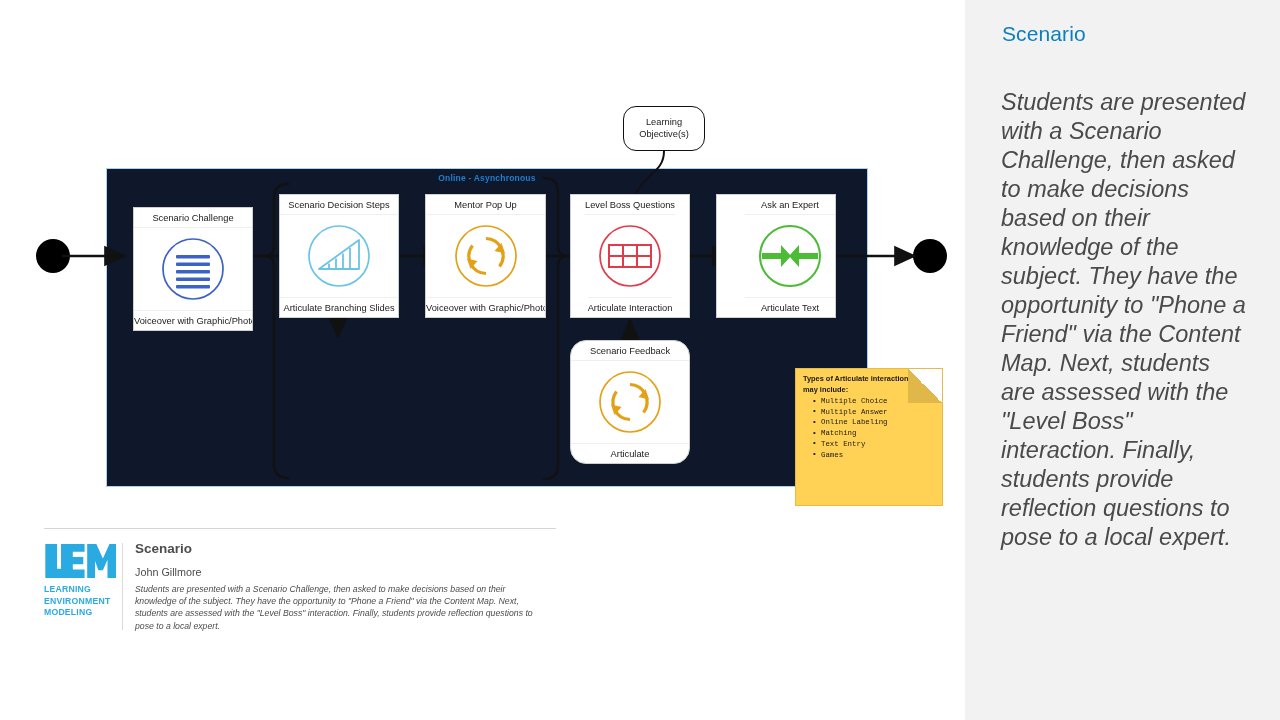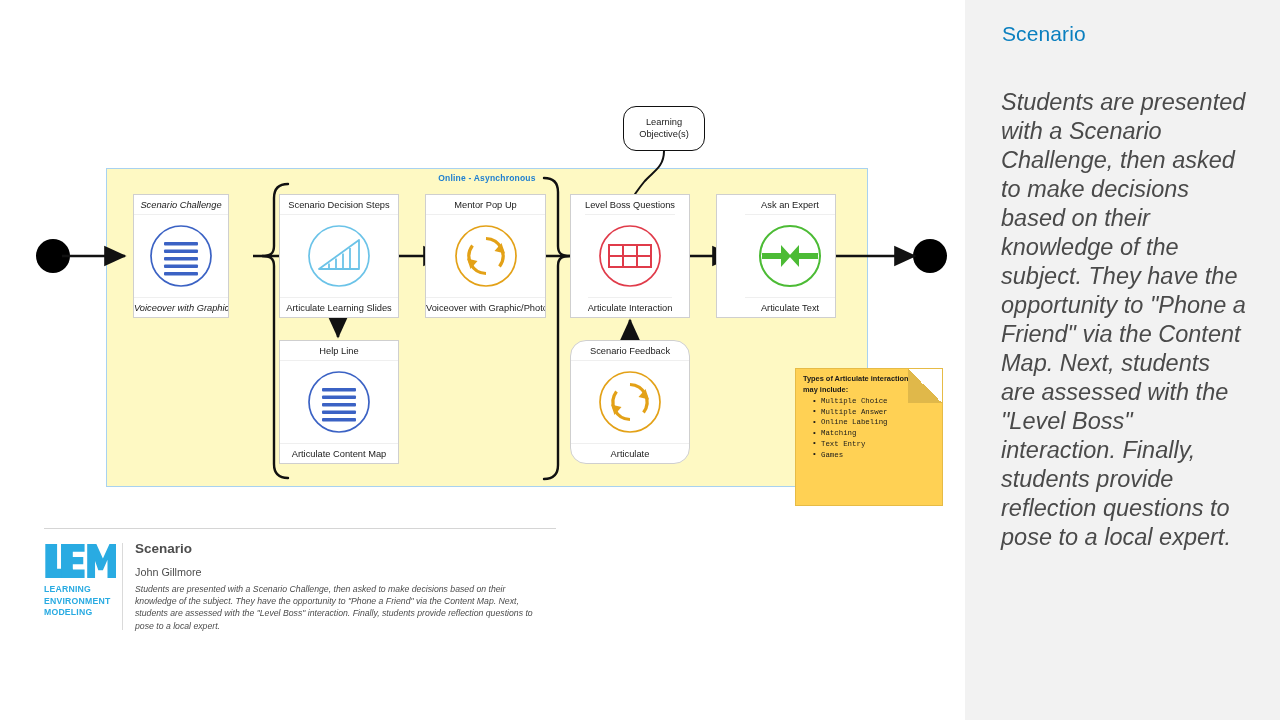--- a/index.html
+++ b/index.html
@@ -24,21 +24,21 @@
   .rp-body {
     position: absolute; left: 36px; top: 88px; width: 245px;
     font-size: 23.5px; line-height: 29px;
     font-style: italic; color: #4a4a4a; font-weight: 400;
   }
 
   
   .canvas { position: absolute; left: 0; top: 0; width: 965px; height: 720px; }
   .online-box {
     position: absolute; left: 106px; top: 168px; width: 762px; height: 319px;
-    background: #fef9c3; border: 1px solid #a8d2f0;
+    background: #0f172a; border: 1px solid #a8d2f0;
   }
   .online-label {
     position: absolute; left: 0; top: 4px; width: 100%;
     text-align: center; font-size: 8.5px; font-weight: bold; color: #1f7fd0;
     letter-spacing: .2px;
   }
 
   
   .node {
     position: absolute; background: #ffffff; border: 1px solid #cfcfcf;
@@ -153,21 +153,21 @@
       <path d="M664,151 C664,168 652,172 644,182 C634,194 633,200 630,196" fill="none" stroke="#111" stroke-width="2" stroke-linecap="round"></path>
     </svg>
 
     <div class="lo-pill">
       <div>
         <span>Learning</span><br>
         <span>Objective(s)</span>
       </div>
     </div>
 
-    <div class="node" style="left:133px;top:194px;width:96px;height:124px;font-style:italic;">
+    <div class="node" style="left:133px;top:207px;width:120px;height:124px;">
       <div class="node-title">Scenario Challenge</div>
       <div class="node-icon">
         <svg width="70" height="70" viewBox="0 0 70 70">
           <circle cx="35" cy="35" r="30" fill="none" stroke="#3b62c4" stroke-width="1.7"></circle>
           <g fill="#3b62c4">
             <rect x="18" y="21" width="34" height="3.4" rx="1"></rect>
             <rect x="18" y="28.5" width="34" height="3.4" rx="1"></rect>
             <rect x="18" y="36" width="34" height="3.4" rx="1"></rect>
             <rect x="18" y="43.5" width="34" height="3.4" rx="1"></rect>
             <rect x="18" y="51" width="34" height="3.4" rx="1"></rect>
@@ -184,21 +184,21 @@
           <circle cx="35" cy="35" r="30" fill="none" stroke="#6bc3e8" stroke-width="1.7"></circle>
           <g fill="none" stroke="#6bc3e8" stroke-width="1.8" stroke-linejoin="round">
             <path d="M15,48 L55,48 L55,19 Z"></path>
             <line x1="25" y1="48" x2="25" y2="42.5"></line>
             <line x1="32" y1="48" x2="32" y2="37.5"></line>
             <line x1="39" y1="48" x2="39" y2="32.5"></line>
             <line x1="46" y1="48" x2="46" y2="27"></line>
           </g>
         </svg>
       </div>
-      <div class="node-foot">Articulate Learning Slides</div>
+      <div class="node-foot">Articulate Branching Slides</div>
     </div>
 
     <div class="node" style="left:425px;top:194px;width:121px;height:124px;">
       <div class="node-title">Mentor Pop Up</div>
       <div class="node-icon">
         <svg width="70" height="70" viewBox="0 0 70 70">
           <circle cx="35" cy="35" r="30" fill="none" stroke="#e3a117" stroke-width="1.7"></circle>
           <g fill="none" stroke="#e3a117" stroke-width="3.2" stroke-linecap="butt">
             <path d="M35,17.5 A17.5,17.5 0 0,1 48.5,45.5"></path>
             <path d="M35,52.5 A17.5,17.5 0 0,1 21.5,24.5"></path>
@@ -233,36 +233,20 @@
           <circle cx="35" cy="35" r="30" fill="none" stroke="#4cbb35" stroke-width="2"></circle>
           <g fill="#4cbb35">
             <path d="M7,32 L26,32 L26,24 L36,35 L26,46 L26,38 L7,38 Z"></path>
             <path d="M63,32 L44,32 L44,24 L34,35 L44,46 L44,38 L63,38 Z"></path>
           </g>
         </svg>
       </div>
       <div class="node-foot">Articulate Text</div>
     </div>
 
-    <div class="node" style="left:279px;top:340px;width:120px;height:124px;">
-      <div class="node-title">Help Line</div>
-      <div class="node-icon">
-        <svg width="70" height="70" viewBox="0 0 70 70">
-          <circle cx="35" cy="35" r="30" fill="none" stroke="#3b62c4" stroke-width="1.7"></circle>
-          <g fill="#3b62c4">
-            <rect x="18" y="21" width="34" height="3.4" rx="1"></rect>
-            <rect x="18" y="28.5" width="34" height="3.4" rx="1"></rect>
-            <rect x="18" y="36" width="34" height="3.4" rx="1"></rect>
-            <rect x="18" y="43.5" width="34" height="3.4" rx="1"></rect>
-            <rect x="18" y="51" width="34" height="3.4" rx="1"></rect>
-          </g>
-        </svg>
-      </div>
-      <div class="node-foot">Articulate Content Map</div>
-    </div>
 
     <div class="node" style="left:570px;top:340px;width:120px;height:124px;border-radius:16px;">
       <div class="node-title">Scenario Feedback</div>
       <div class="node-icon">
         <svg width="70" height="70" viewBox="0 0 70 70">
           <circle cx="35" cy="35" r="30" fill="none" stroke="#e3a117" stroke-width="1.7"></circle>
           <g fill="none" stroke="#e3a117" stroke-width="3.2">
             <path d="M35,17.5 A17.5,17.5 0 0,1 48.5,45.5"></path>
             <path d="M35,52.5 A17.5,17.5 0 0,1 21.5,24.5"></path>
           </g>

